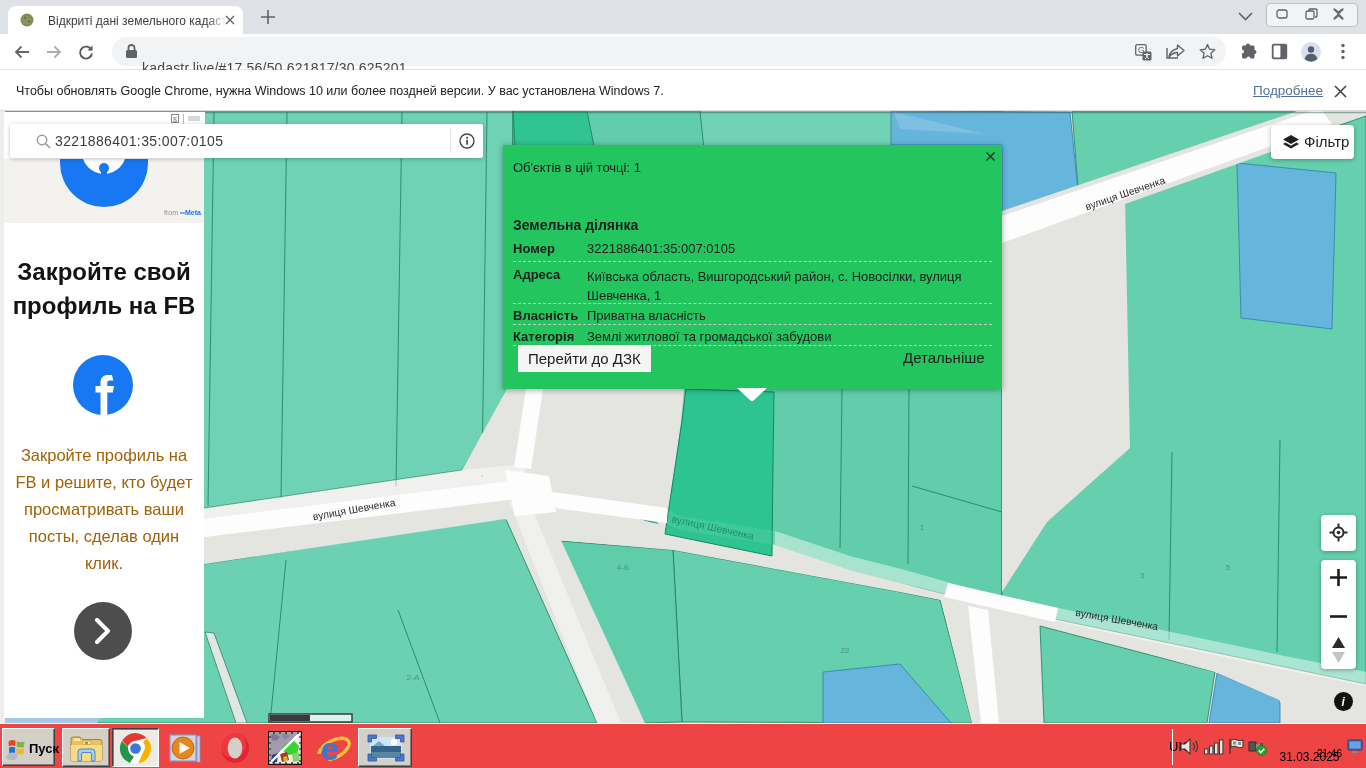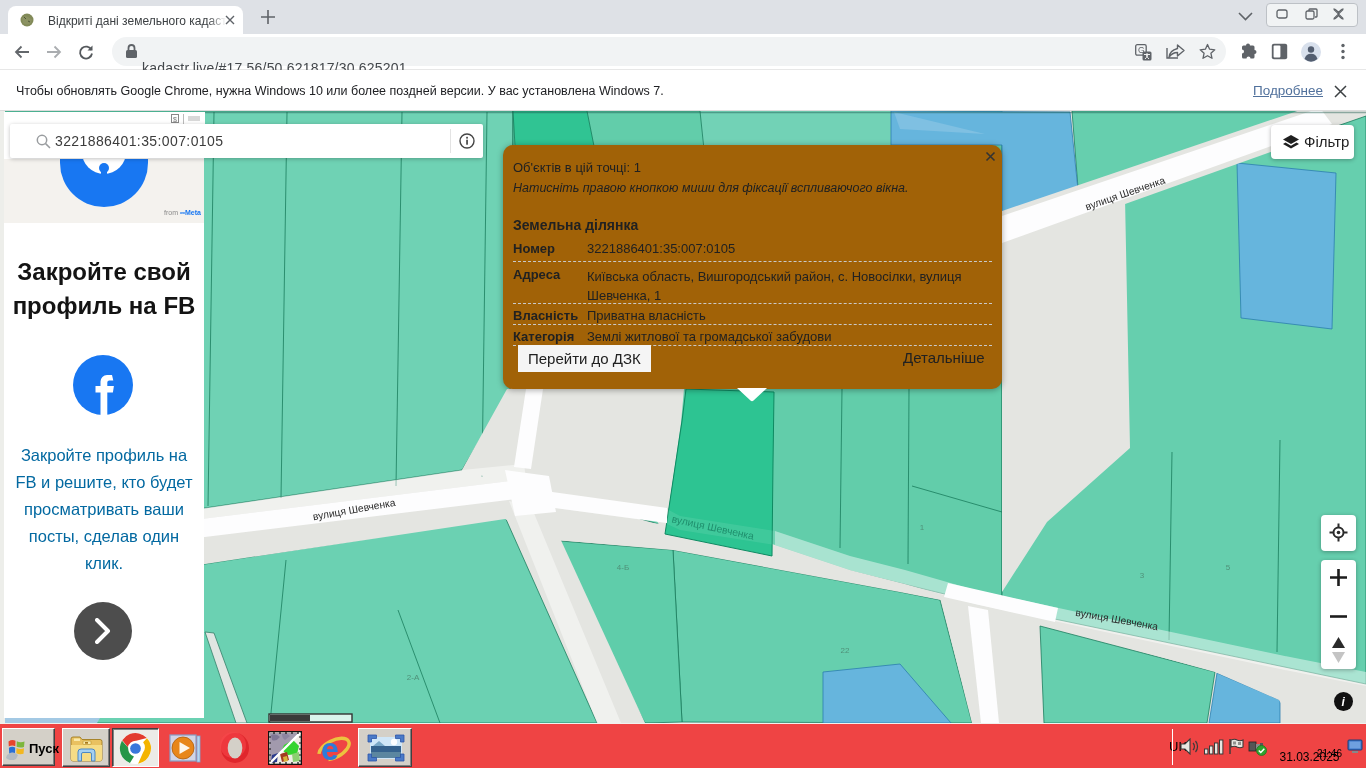--- a/index.html
+++ b/index.html
@@ -16,32 +16,32 @@
   #omnibox { position:absolute; left:112px; top:3px; width:1114px; height:29px; background:#f1f3f4; border-radius:15px; }
   #urltext { position:absolute; left:142px; top:26px; font-size:14px; color:#43474b; letter-spacing:0.2px; }
   #notif { position:absolute; left:0; top:70px; width:1366px; height:41px; background:#fff; border-bottom:1px solid #dcdcdc; }
   #notiftext { position:absolute; left:16px; top:14px; font-size:12.5px; color:#202124; }
   #notiflink { position:absolute; left:1253px; top:13px; font-size:13.5px; color:#51719c; text-decoration:underline; }
 
   
   #ad { position:absolute; left:4px; top:112px; width:200px; height:606px; background:#fff; }
   #adimg { position:absolute; left:0; top:47px; width:200px; height:64px; background:#f4f2ee; overflow:hidden; }
   #adh { position:absolute; left:0; top:143px; width:200px; text-align:center; font-size:24px; font-weight:bold; color:#131313; line-height:34px; }
-  #adp { position:absolute; left:6px; top:330px; width:188px; text-align:center; font-size:16.5px; color:#0369a1; line-height:27px; }
+  #adp { position:absolute; left:6px; top:330px; width:188px; text-align:center; font-size:16.5px; color:#a16207; line-height:27px; }
   #adbtn { position:absolute; left:70px; top:490px; width:58px; height:58px; border-radius:50%; background:#4d4d4d; }
 
   
   #search { position:absolute; left:10px; top:124px; width:473px; height:34px; background:#fff; border-radius:2px; box-shadow:0 1px 4px rgba(0,0,0,0.25); }
   #searchtext { position:absolute; left:45px; top:9px; font-size:14px; color:#3c3c3c; letter-spacing:0.4px; }
 
   
   #filter { position:absolute; left:1271px; top:125px; width:83px; height:34px; background:#fff; border-radius:4px; box-shadow:0 1px 4px rgba(0,0,0,0.3); font-size:15px; color:#1f1f1f; }
 
   
-  #popup { position:absolute; left:503px; top:145px; width:499px; height:244px; background:#a16207; border-radius:10px; box-shadow:0 1px 6px rgba(0,0,0,0.35); font-size:13px; color:#212121; }
+  #popup { position:absolute; left:503px; top:145px; width:499px; height:244px; background:#22c55e; border-radius:0; box-shadow:0 1px 6px rgba(0,0,0,0.35); font-size:13px; color:#212121; }
 
   
   .mapbtn { position:absolute; background:#fff; border-radius:4px; box-shadow:0 1px 4px rgba(0,0,0,0.3); }
 
   
   #taskbar { position:absolute; left:0; top:723px; width:1366px; height:45px; background:#ef4444; border-top:1px solid #f2f1ee; }
   .tbtn { position:absolute; background:#d4d0c8; border-top:1px solid #ffffff; border-left:1px solid #ffffff; border-right:1px solid #404040; border-bottom:1px solid #404040; box-shadow:inset -1px -1px 0 #808080; }
   .tbtn-p { position:absolute; background:#ecebe7; border-top:1px solid #404040; border-left:1px solid #404040; border-right:1px solid #ffffff; border-bottom:1px solid #ffffff; box-shadow:inset 1px 1px 0 #808080; }
 </style>
 </head>
@@ -279,21 +279,20 @@
         <path d="M2.5 7.5 L0 9 L8 13.5 L16 9 L13.5 7.5 L8 10.7 Z" fill="#1f1f1f"></path>
       </svg>
     <div class="abs" style="left:33px;top:8px;">Фільтр</div>
   </div>
 
   <div id="popup">
     <svg class="abs" style="left:482px;top:6px" width="11" height="11" viewBox="0 0 11 11">
         <path d="M1.5 1.5 L9.5 9.5 M9.5 1.5 L1.5 9.5" stroke="#333" stroke-width="1.6"></path>
       </svg>
     <div class="abs" style="left:10px;top:15px;">Об'єктів в цій точці: 1</div>
-    <div class="abs" style="left:10px;top:36px;font-style:italic;font-size:12.5px;">Натисніть правою кнопкою миши для фіксації вспливаючого вікна.</div>
     <div class="abs" style="left:10px;top:72px;font-size:14px;font-weight:bold;">Земельна ділянка</div>
     <div class="abs" style="left:10px;top:96px;width:479px;">
       <div style="position:relative;height:20px;">
           <span style="position:absolute;left:0;font-weight:bold;">Номер</span>
           <span style="position:absolute;left:74px;">3221886401:35:007:0105</span>
         </div>
       <div style="border-top:1px dashed #c9c9c9;position:relative;height:42px;padding-top:4px;">
           <span style="position:absolute;left:0;top:5px;font-weight:bold;">Адреса</span>
           <span style="position:absolute;left:74px;top:5px;line-height:19px;">Київська область, Вишгородський район, с. Новосілки, вулиця<br>Шевченка, 1</span>
         </div>

